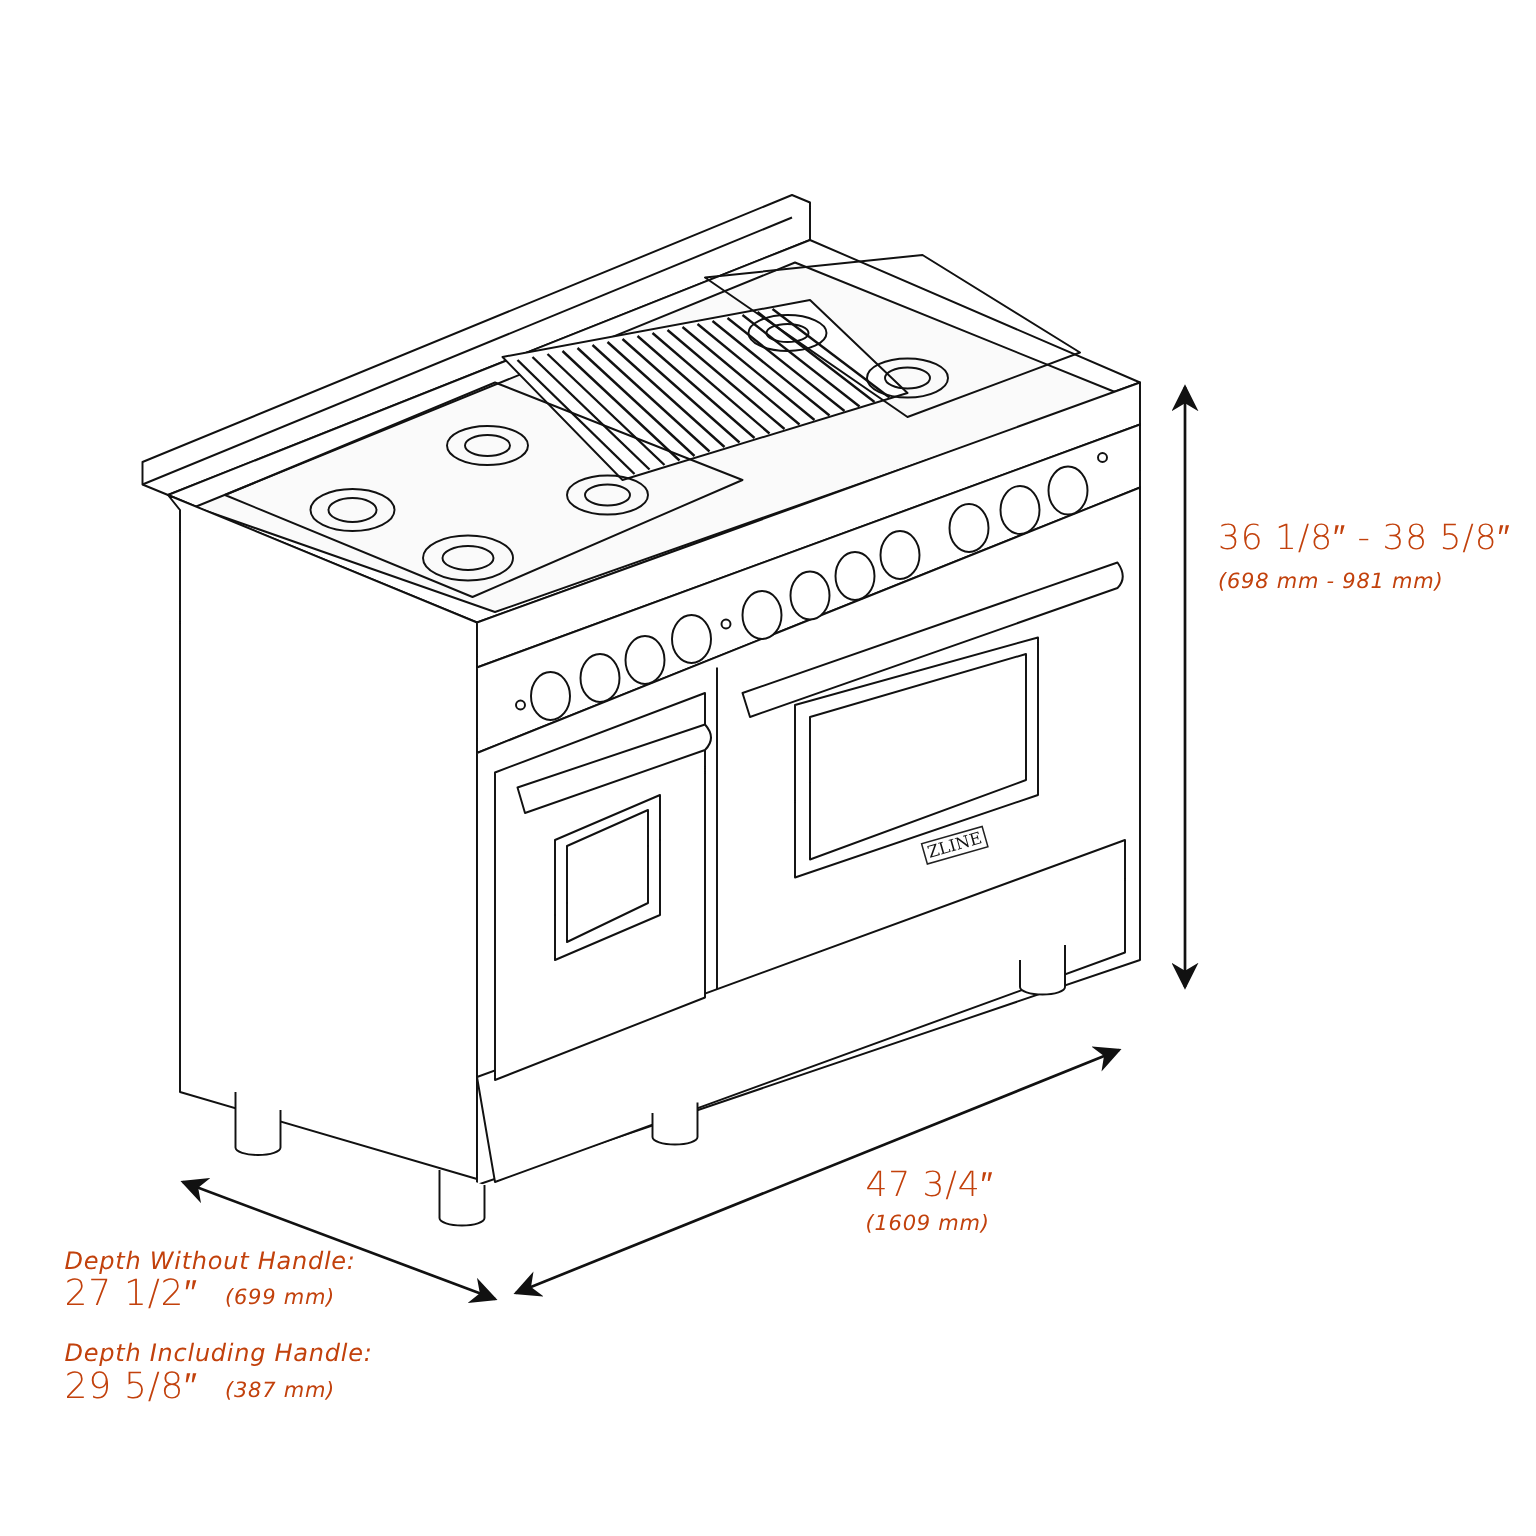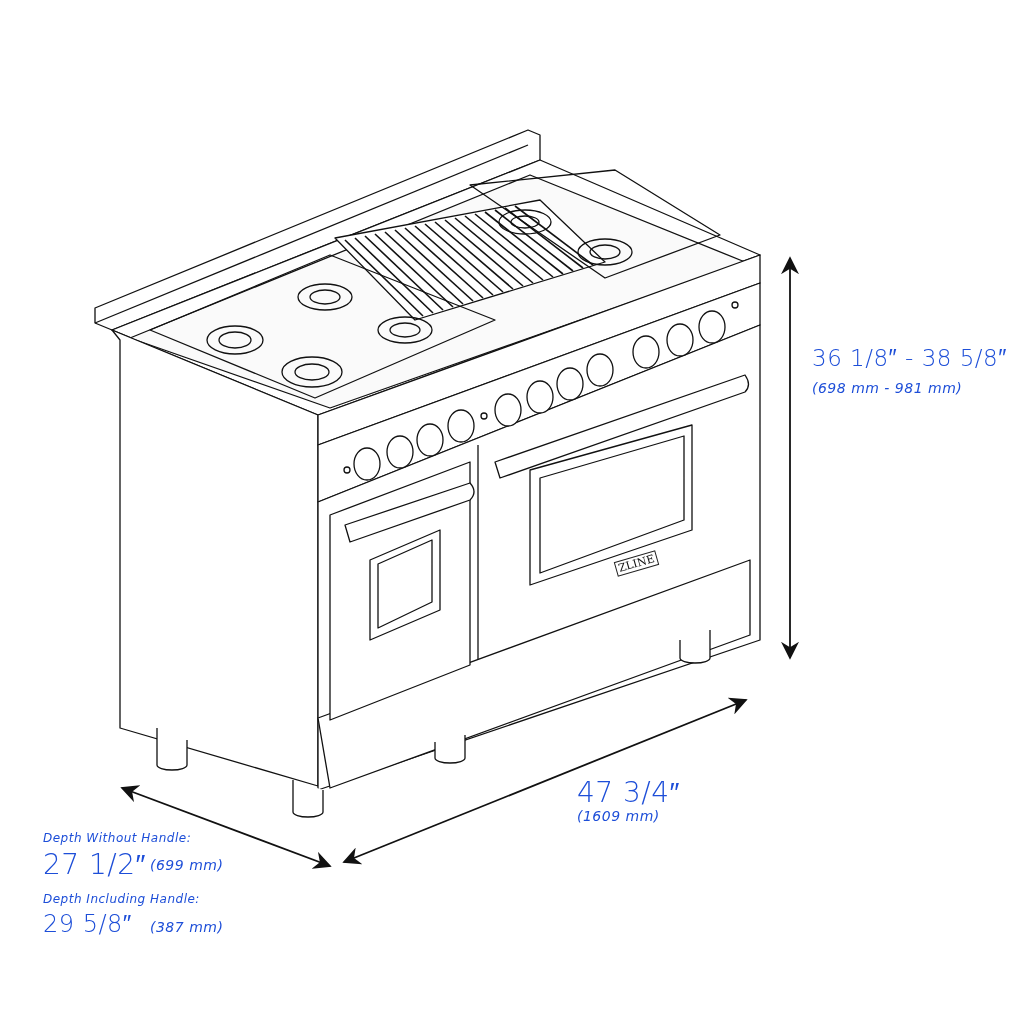--- a/index.html
+++ b/index.html
@@ -1,27 +1,27 @@
 <!DOCTYPE html>
 <html><head>
   <meta charset="utf-8">
   <style>
     html, body { margin: 0; padding: 0; background: #ffffff; }
     body { width: 1024px; height: 1024px; position: relative; overflow: hidden; font-family: "DejaVu Sans", sans-serif; color: #111; }
     .drawing { position: absolute; left: 0; top: 0; width: 1024px; height: 1024px; }
-    .lbl { position: absolute; font-family: "DejaVu Sans", sans-serif; color: #1d4ed8; white-space: nowrap; letter-spacing: 0.5px; }
+    .lbl { position: absolute; font-family: "DejaVu Sans", sans-serif; color: #c2410c; white-space: nowrap; letter-spacing: 0.5px; }
     .big { font-size: 23px; font-weight: 300; }
     .mm { font-size: 14px; font-style: italic; }
-    .small { font-size: 12px; font-style: italic; }
+    .small { font-size: 16px; font-style: italic; }
     #height-label { left: 812px; top: 345px; font-size: 23px; }
     #height-mm { left: 812px; top: 380px; }
-    #width-label { left: 577px; top: 776px; font-size: 28px; }
+    #width-label { left: 577px; top: 776px; font-size: 23px; }
     #width-mm { left: 577px; top: 808px; }
     #depth1-caption { left: 43px; top: 831px; }
-    #depth1-value { left: 43px; top: 848px; font-size: 28px; }
+    #depth1-value { left: 43px; top: 848px; font-size: 24px; }
     #depth1-mm { left: 150px; top: 857px; text-align: center; }
     #depth2-caption { left: 43px; top: 892px; }
     #depth2-value { left: 43px; top: 910px; font-size: 24px; }
     #depth2-mm { left: 150px; top: 919px; }
     .logo { position: absolute; left: 615px; top: 556px; font-family: "DejaVu Serif", serif; font-size: 11px; border: 1px solid #222; padding: 0 2px; transform: rotate(-16deg); background: #fff; line-height: 13px; }
   </style>
 </head>
 <body>
 
 <svg class="drawing" viewBox="0 0 1024 1024" xmlns="http://www.w3.org/2000/svg">

